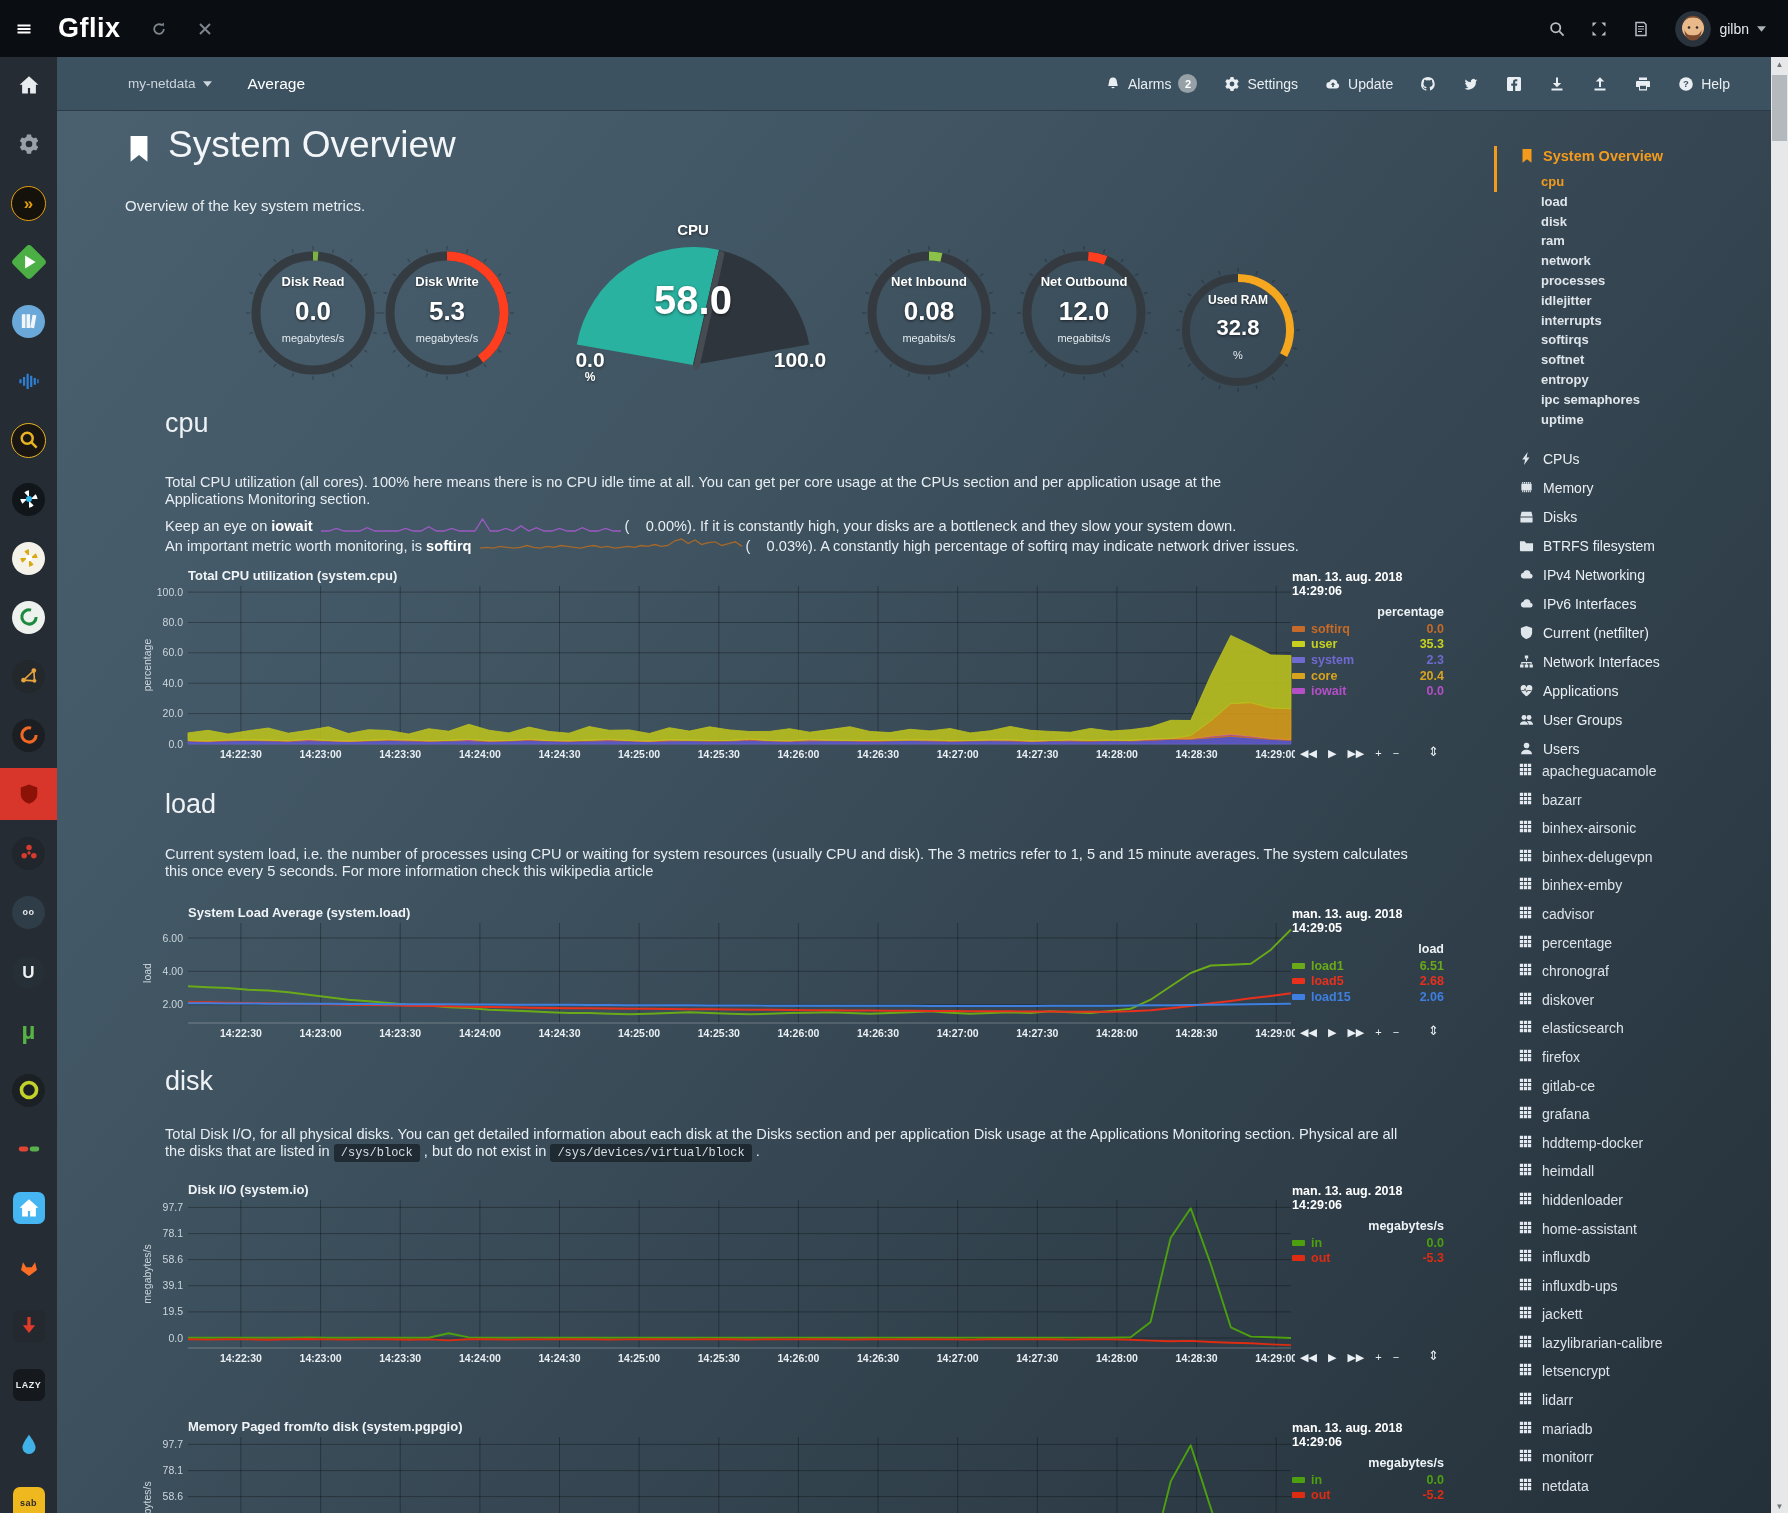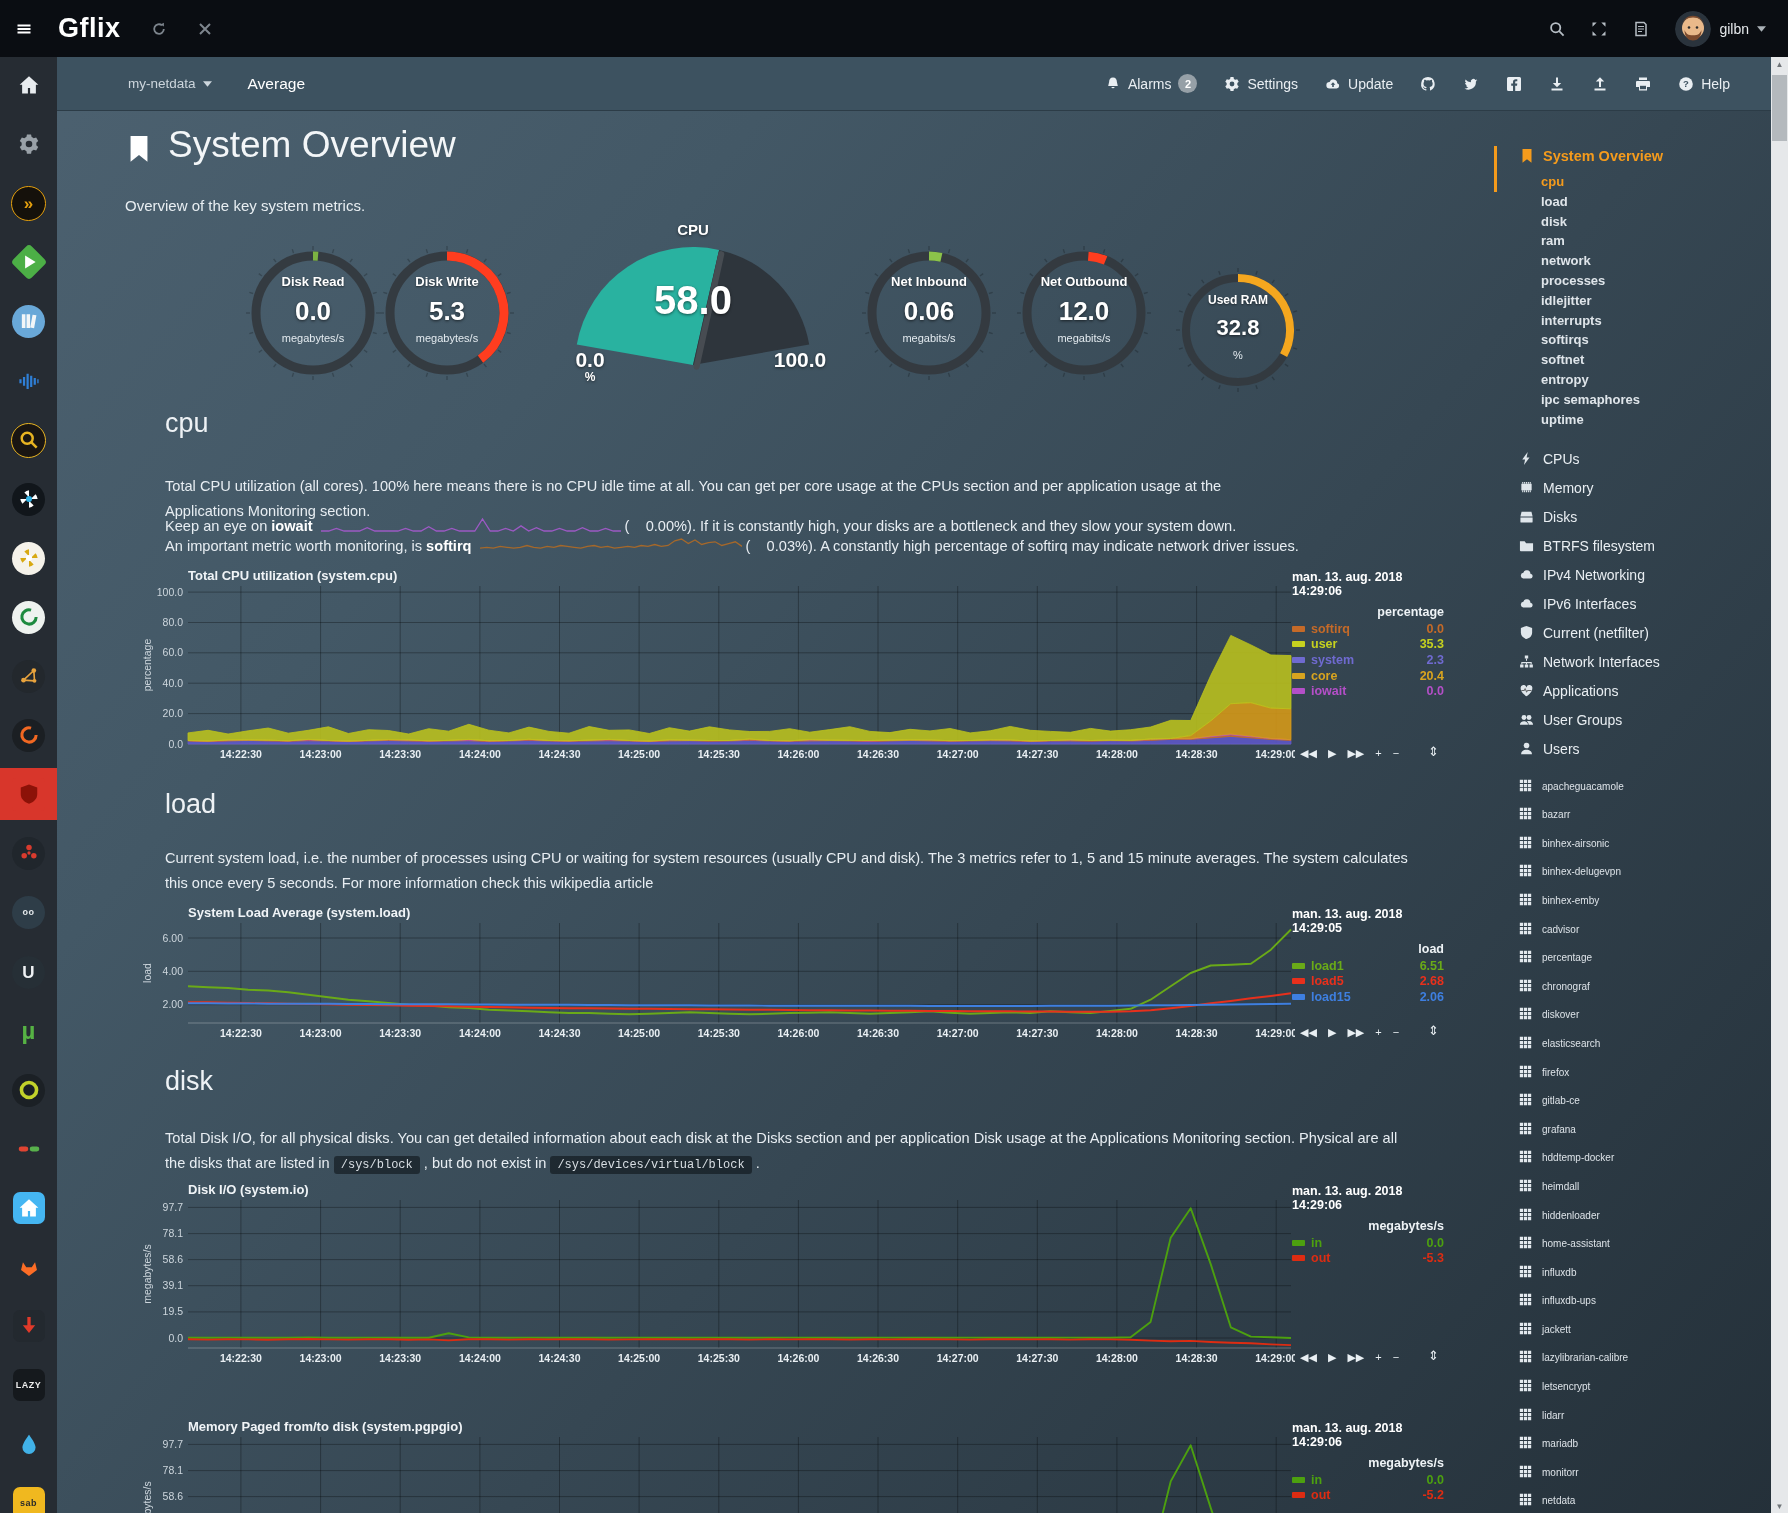--- a/index.html
+++ b/index.html
@@ -44,21 +44,21 @@
   #page-sub{left:125px;top:197px;font-size:15px;color:#e8eef2;}
   
   .gauge-box{position:absolute;}
   .g-label,.g-value,.g-unit{position:absolute;left:0;width:100%;text-align:center;color:#fff;}
   .g-label{font-size:13px;font-weight:bold;text-shadow:0 1px 2px rgba(0,0,0,.5);}
   .g-value{font-size:26px;font-weight:bold;text-shadow:0 1px 3px rgba(0,0,0,.6);}
   .g-unit{font-size:11px;color:#e3eaef;}
   .cpu-txt{position:absolute;text-align:center;color:#fff;font-weight:bold;text-shadow:0 1px 3px rgba(0,0,0,.55);}
   
   h2.sec{position:absolute;margin:0;font-size:27px;font-weight:400;color:#eef2f5;}
-  p.desc{position:absolute;margin:0;font-size:14.6px;line-height:25px;color:#e7edf2;}
+  p.desc{position:absolute;margin:0;font-size:14.6px;line-height:17px;color:#e7edf2;}
   .inline-row{position:absolute;display:flex;align-items:center;font-size:14.6px;color:#e7edf2;white-space:nowrap;height:20px;}
   .inline-row b{color:#fff;margin:0 4px 0 4px;}
   .spark{margin:0 4px;}
   code.chip{font-family:"Liberation Mono",monospace;font-size:12px;background:rgba(10,14,18,.55);color:#d9dfe4;padding:2px 7px;border-radius:3px;}
   
   .chart{position:absolute;}
   .ch-title{position:absolute;left:48px;top:2px;font-size:13px;font-weight:bold;color:#f0f4f7;}
   .ch-legend{position:absolute;width:152px;font-size:12.5px;}
   .lg-date{color:#fff;font-weight:bold;line-height:14px;}
   .lg-unit{text-align:right;font-weight:bold;color:#eef3f6;margin:7px 0 2px;}
@@ -71,21 +71,21 @@
   
   #accent{left:1494px;top:146px;width:3px;height:46px;background:#f59b1c;}
   #rn-head{left:1519px;top:148px;display:flex;align-items:center;gap:8px;color:#f59b1c;font-size:14.5px;font-weight:bold;cursor:pointer;}
   #rn-links{left:1541px;top:172px;}
   .rn-link{display:block;font-size:13px;font-weight:600;color:#dfe5ea;line-height:19.8px;cursor:pointer;}
   .rn-link.active{color:#f59b1c;}
   #rn-sections{left:1519px;top:444px;}
   .rn-sec{display:flex;align-items:center;gap:9px;height:29px;font-size:14px;color:#e9eef2;cursor:pointer;}
   .rn-sec .i{color:#dfe6eb;}
   #rn-apps{left:1519px;top:763px;}
-  .rn-app{display:flex;align-items:flex-end;gap:10px;height:28.6px;font-size:10px;color:#dde3e8;cursor:pointer;}
+  .rn-app{display:flex;align-items:flex-start;gap:10px;height:28.6px;font-size:14px;color:#dde3e8;cursor:pointer;}
   .rn-app .i{color:#e3e9ee;}
   
   #sb{left:1771px;top:57px;width:17px;height:1456px;background:#e6e8ea;z-index:40;}
   #sb .arr{position:absolute;left:0;width:17px;height:14px;display:flex;align-items:center;justify-content:center;color:#6f7478;font-size:8px;cursor:pointer;}
   #sb-thumb{position:absolute;left:1px;top:18px;width:15px;height:66px;background:#b4b9bd;cursor:grab;}
 </style>
 </head>
 <body>
 
 <div id="app">
@@ -504,21 +504,21 @@
           <line x1="38.0" y1="126.0" x2="35.6" y2="129.2" stroke="rgba(0,0,0,0.22)" stroke-width="1.4"></line>
           <line x1="24.0" y1="112.0" x2="20.8" y2="114.4" stroke="rgba(0,0,0,0.22)" stroke-width="1.4"></line>
           <line x1="15.1" y1="94.5" x2="11.3" y2="95.7" stroke="rgba(0,0,0,0.22)" stroke-width="1.4"></line>
           <line x1="12.0" y1="75.0" x2="8.0" y2="75.0" stroke="rgba(0,0,0,0.22)" stroke-width="1.4"></line>
           <line x1="15.1" y1="55.5" x2="11.3" y2="54.3" stroke="rgba(0,0,0,0.22)" stroke-width="1.4"></line>
           <line x1="24.0" y1="38.0" x2="20.8" y2="35.6" stroke="rgba(0,0,0,0.22)" stroke-width="1.4"></line>
           <line x1="38.0" y1="24.0" x2="35.6" y2="20.8" stroke="rgba(0,0,0,0.22)" stroke-width="1.4"></line>
           <line x1="55.5" y1="15.1" x2="54.3" y2="11.3" stroke="rgba(0,0,0,0.22)" stroke-width="1.4"></line>
           <circle cx="75" cy="75" r="57" fill="none" stroke="#33383e" stroke-width="9" opacity="0.92"></circle>
           <path d="M75.0 18.0 A57 57 0 0 1 87.4 19.4" fill="none" stroke="#8bc34a" stroke-width="9"></path>
-        </svg><div class="g-label" style="top:36px;">Net Inbound</div><div class="g-value" style="top:58px;">0.06</div><div class="g-unit" style="top:94px">megabits/s</div></div>
+        </svg><div class="g-label" style="top:36px;">Net Inbound</div><div class="g-value" style="top:58px;">0.08</div><div class="g-unit" style="top:94px">megabits/s</div></div>
       <div class="gauge-box" style="left: 1009px; top: 238px; width: 150px; height: 150px;"><svg width="150" height="150">
           <line x1="75.0" y1="12.0" x2="75.0" y2="8.0" stroke="rgba(0,0,0,0.22)" stroke-width="1.4"></line>
           <line x1="94.5" y1="15.1" x2="95.7" y2="11.3" stroke="rgba(0,0,0,0.22)" stroke-width="1.4"></line>
           <line x1="112.0" y1="24.0" x2="114.4" y2="20.8" stroke="rgba(0,0,0,0.22)" stroke-width="1.4"></line>
           <line x1="126.0" y1="38.0" x2="129.2" y2="35.6" stroke="rgba(0,0,0,0.22)" stroke-width="1.4"></line>
           <line x1="134.9" y1="55.5" x2="138.7" y2="54.3" stroke="rgba(0,0,0,0.22)" stroke-width="1.4"></line>
           <line x1="138.0" y1="75.0" x2="142.0" y2="75.0" stroke="rgba(0,0,0,0.22)" stroke-width="1.4"></line>
           <line x1="134.9" y1="94.5" x2="138.7" y2="95.7" stroke="rgba(0,0,0,0.22)" stroke-width="1.4"></line>
           <line x1="126.0" y1="112.0" x2="129.2" y2="114.4" stroke="rgba(0,0,0,0.22)" stroke-width="1.4"></line>
           <line x1="112.0" y1="126.0" x2="114.4" y2="129.2" stroke="rgba(0,0,0,0.22)" stroke-width="1.4"></line>

